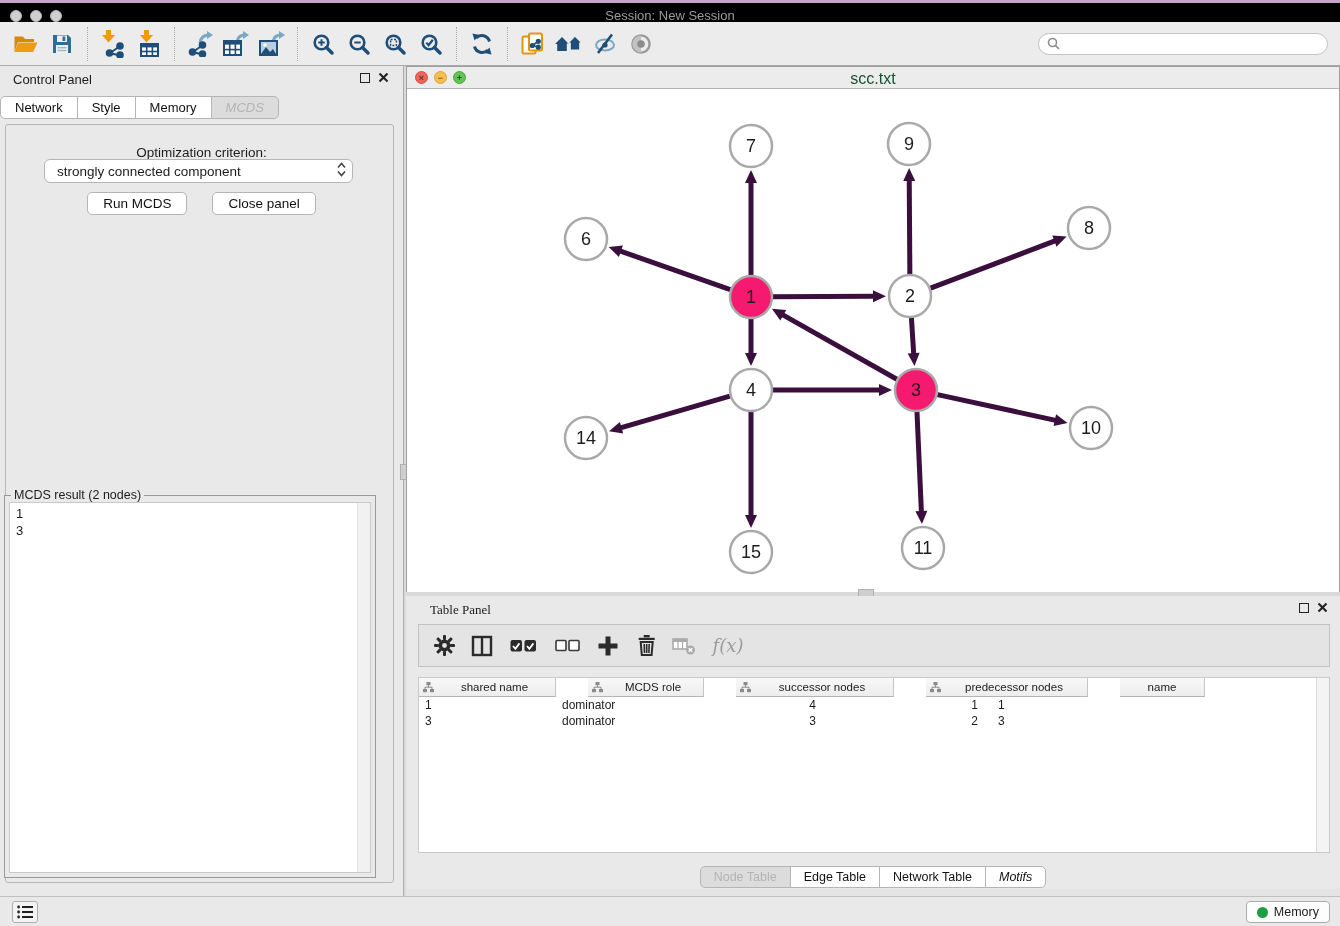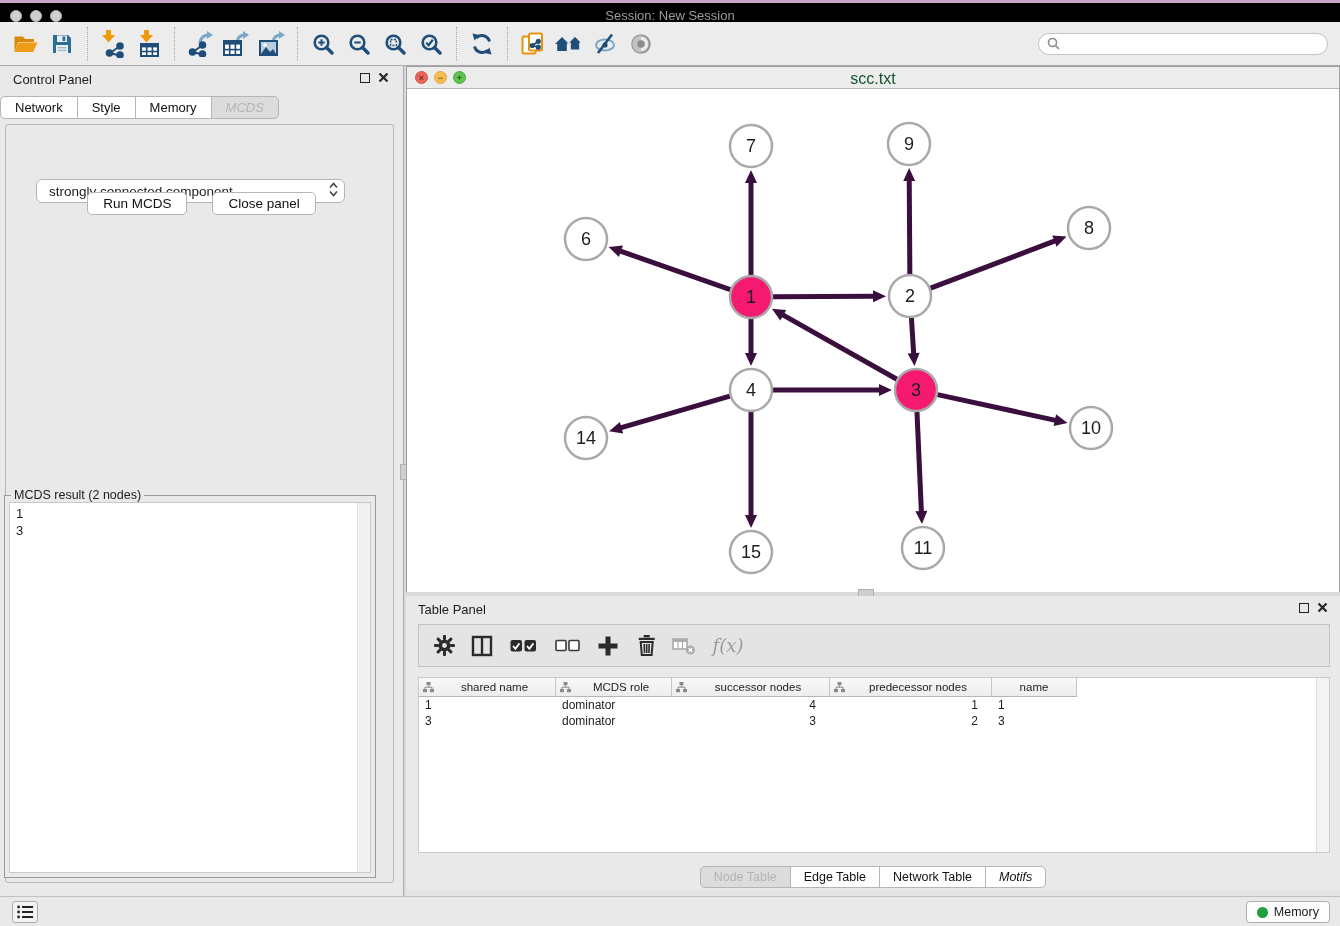--- a/index.html
+++ b/index.html
@@ -29,21 +29,21 @@
   .panel-head .pbtns { position:absolute; right:14px; top:6px; display:flex; gap:8px; align-items:center; }
   .float-box { width:10px; height:10px; border:1.6px solid #222; background:transparent; }
   .cp-tabs { position:absolute; left:0; top:30px; width:100%; display:flex; justify-content:flex-start; }
   .seg { display:flex; }
   .seg .tab { border:1px solid #B5B5B5; background:#fff; padding:3px 14px; font-size:13px; margin-left:-1px; color:#111; }
   .seg .tab:first-child { border-radius:5px 0 0 5px; margin-left:0; }
   .seg .tab:last-child { border-radius:0 5px 5px 0;font-style:italic; }
   .seg .tab.sel { background:#DCDCDC; color:#B4B4B4; }
   .cp-frame { position:absolute; left:5px; right:9px; top:58px; bottom:13px; border:1px solid #B7B7B7; border-radius:3px; background:#E9E9E9; }
   .opt-label { position:absolute; left:0; right:0; top:79px; text-align:center; font-size:13.5px; }
-  .dropdown { position:absolute; left:36px; top:93px; width:309px; height:24px; background:#fff; border:1px solid #B5B5B5; border-radius:6px; display:flex; align-items:center; padding-left:12px; font-size:13.5px;margin-top:20px; }
+  .dropdown { position:absolute; left:44px; top:93px; width:309px; height:24px; background:#fff; border:1px solid #B5B5B5; border-radius:6px; display:flex; align-items:center; padding-left:12px; font-size:13.5px; }
   .dropdown .stepper { margin-left:auto; margin-right:6px; }
   .cp-buttons { position:absolute; left:0; right:0; top:126px; display:flex; justify-content:center; gap:25px; }
   .btn { background:#fff; border:1px solid #B5B5B5; border-radius:5px; padding:3px 15px; font-size:13.5px; color:#111; }
   .result-group { position:absolute; left:4px; top:429px; width:372px; height:383px; border:1px solid #9a9a9a; background:#E9E9E9; }
   .result-legend { position:absolute; left:6px; top:-8px; background:#E9E9E9; padding:0 3px; font-size:12.5px; }
   .result-area { position:absolute; left:4px; right:4px; top:6px; bottom:4px; background:#fff; border:1px solid #C9C9C9; overflow:hidden; }
   .result-lines { padding:2px 6px; font-size:13px; line-height:17px; }
   .result-scroll { position:absolute; right:0; top:0; bottom:0; width:13px; background:#F1F1F1; border-left:1px solid #E0E0E0; }
 
   
@@ -68,21 +68,21 @@
   
   .hdivider { position:absolute; left:0; top:526px; width:934px; height:4px; background:#DADADA; }
   .hgrip { position:absolute; left:452px; top:-3px; width:16px; height:9px; background:#CFCFCF; border:1px solid #B0B0B0; }
 
   
   .table-panel { position:absolute; left:0; top:530px; width:934px; height:293px; background:#E9E9E9; }
   .tp-toolbar { position:absolute; left:12px; right:10px; top:28px; height:43px; background:#E4E4E4; border:1px solid #C2C2C2; display:flex; align-items:center; padding-left:8px; gap:4px; }
   .tp-btn { width:34px; height:34px; display:flex; align-items:center; justify-content:center; }
   .fx { font-family:"DejaVu Serif", serif; font-style:italic; font-size:18px; color:#9B9B9B; }
   .tp-table { position:absolute; left:12px; right:10px; top:81px; height:176px; background:#fff; border:1px solid #C9C9C9; }
-  .thead { display:flex; height:19px; }
+  .thead { display:flex; height:19px;gap:32px; }
   .th { background:linear-gradient(#F8F8F8,#EDEDED); border-right:1px solid #C6C6C6; border-bottom:1px solid #B5B5B5; display:flex; align-items:center; font-size:11.5px; color:#222; }
   .th .thlabel { flex:1; text-align:center; }
   .th .treeicon { margin-left:4px; }
   .trow { display:flex; height:16px; font-size:12px; align-items:center; }
   .td { padding-left:6px; white-space:nowrap; overflow:hidden; }
   .td.num { text-align:right; padding-right:14px; padding-left:0; }
   .table-scroll { position:absolute; right:0; top:0; bottom:0; width:13px; background:#F4F4F4; border-left:1px solid #DCDCDC; }
   .tp-tabs { position:absolute; left:0; right:0; top:270px; display:flex; justify-content:center; }
   .tp-tabs .tab { font-size:12.5px; padding:3px 13px; }
 
@@ -274,20 +274,21 @@
     </div>
     <div class="cp-tabs">
       <div class="seg">
         <div class="tab">Network</div>
         <div class="tab">Style</div>
         <div class="tab">Memory</div>
         <div class="tab sel">MCDS</div>
       </div>
     </div>
     <div class="cp-frame"></div>
+    <div class="opt-label">Optimization criterion:</div>
     <div class="dropdown">
       <span>strongly connected component</span>
       <span class="stepper">
         <svg width="9" height="15" viewBox="0 0 9 15">
           <path d="M1 5.5 L4.5 1.5 L8 5.5" fill="none" stroke="#444" stroke-width="1.6"></path>
           <path d="M1 9.5 L4.5 13.5 L8 9.5" fill="none" stroke="#444" stroke-width="1.6"></path>
         </svg>
       </span>
     </div>
     <div class="cp-buttons">
@@ -376,21 +377,21 @@
           </svg>
       </div>
     </div>
 
     <div class="hdivider">
       <div class="hgrip"></div>
     </div>
 
     <div class="table-panel">
       <div class="panel-head">
-        <div class="ptitle" style="left:12px;">Table Panel</div>
+        <div class="ptitle" style="left:24px;font-family:Liberation Serif, serif;">Table Panel</div>
         <div class="pbtns" style="right:12px;">
           <div class="float-box"></div>
           <svg width="11" height="11" viewBox="0 0 11 11">
             <line x1="1.5" y1="1.5" x2="9.5" y2="9.5" stroke="#222" stroke-width="2.2"></line>
             <line x1="9.5" y1="1.5" x2="1.5" y2="9.5" stroke="#222" stroke-width="2.2"></line>
           </svg>
         </div>
       </div>
 
       <div class="tp-toolbar">

